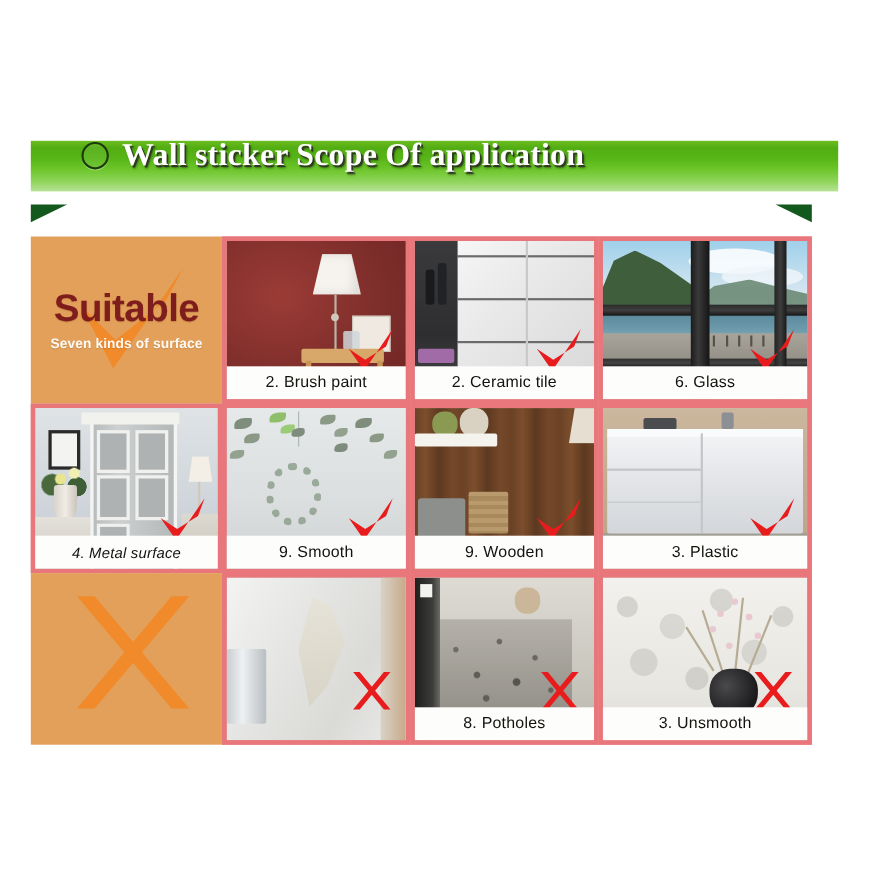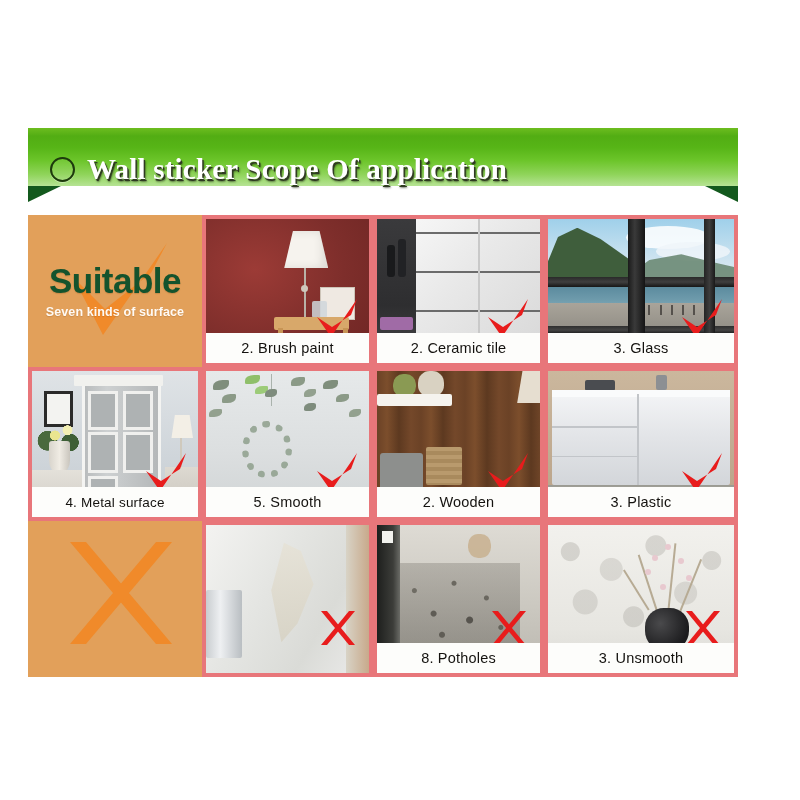--- a/index.html
+++ b/index.html
@@ -26,30 +26,31 @@
     position: absolute;
     left: 28px;
     top: 128px;
     width: 710px;
     height: 58px;
   }
   .banner {
     position: absolute;
     left: 0; top: 0;
     width: 100%;
-    height: 58px;
+    height: 46px;
     background: linear-gradient(180deg,
         #6dbd1f 0%,
         #52ad13 14%,
         #57b517 34%,
         #6cc52a 56%,
         #8fd45a 80%,
         #b6e394 100%);
     display: flex;
-    align-items: flex-end;
+    align-items: flex-start;
+    padding-left: 24px;
   }
   .banner-inner {
     display: flex;
     align-items: center;
     padding-left: 22px;
     margin-top: -3px;
   }
   .banner-ring {
     width: 21px;
     height: 21px;
@@ -130,21 +131,21 @@
     background: #fdfdfb;
     display: flex;
     align-items: center;
     justify-content: center;
     font-size: 14.5px;
     color: #14120f;
     letter-spacing: 0.2px;
     z-index: 6;
     font-family: "Liberation Sans", sans-serif;
   }
-  .caption.tight { font-size: 13.5px; }
+  .caption.tight { font-size: 13.5px; font-style: italic; }
 
   
   .mark {
     position: absolute;
     right: 10px;
     bottom: 22px;
     z-index: 5;
     line-height: 0;
   }
   .mark svg { display: block; }
@@ -159,21 +160,21 @@
   }
   .lbl-text {
     position: relative;
     z-index: 3;
     text-align: center;
     width: 100%;
   }
   .lbl-main {
     font-size: 35px;
     font-weight: bold;
-    color: #14532d;
+    color: #7f1d1d;
     letter-spacing: -0.5px;
     line-height: 1.0;
     text-shadow: 0 1px 1px rgba(120,70,20,0.25);
   }
   .lbl-main.small { font-size: 31px; }
   .lbl-sub {
     margin-top: 7px;
     font-size: 12.5px;
     font-weight: bold;
     color: #fffaf4;
@@ -445,21 +446,21 @@
           <div class="abs gl-mull-h2"></div>
           <div class="abs gl-mull-v"></div>
           <div class="abs gl-mull-v2"></div>
         </div>
       </div>
       <span class="mark">
         <svg width="46" height="44" viewBox="0 0 46 44">
           <path d="M4 20 L18 40 L44 2 L38 18 L19 30 Z" fill="#e81c1c"></path>
         </svg>
       </span>
-      <div class="caption">3. Glass</div>
+      <div class="caption">6. Glass</div>
     </div>
 
     <div class="cell photo">
       <div class="photo-inner">
         <div class="scene">
           <div class="abs ms-wall"></div>
           <div class="abs ms-door"></div>
           <div class="abs ms-panel" style="left:34%;top:14%;width:14%;height:22%"></div>
           <div class="abs ms-panel" style="left:55%;top:14%;width:14%;height:22%"></div>
           <div class="abs ms-panel" style="left:34%;top:42%;width:14%;height:24%"></div>
@@ -501,42 +502,42 @@
           <div class="abs sm-bird"></div>
           <div class="abs sm-bird" style="left:60%;top:22%"></div>
           <div class="abs sm-ring"></div>
         </div>
       </div>
       <span class="mark">
         <svg width="46" height="44" viewBox="0 0 46 44">
           <path d="M4 20 L18 40 L44 2 L38 18 L19 30 Z" fill="#e81c1c"></path>
         </svg>
       </span>
-      <div class="caption">5. Smooth</div>
+      <div class="caption">9. Smooth</div>
     </div>
 
     <div class="cell photo">
       <div class="photo-inner">
         <div class="scene">
           <div class="abs wd-wall"></div>
           <div class="abs wd-pot1"></div>
           <div class="abs wd-pot2"></div>
           <div class="abs wd-shelf"></div>
           <div class="abs wd-basket"></div>
           <div class="abs wd-chair"></div>
           <div class="abs wd-shade"></div>
           <div class="abs wd-floor"></div>
         </div>
       </div>
       <span class="mark">
         <svg width="46" height="44" viewBox="0 0 46 44">
           <path d="M4 20 L18 40 L44 2 L38 18 L19 30 Z" fill="#e81c1c"></path>
         </svg>
       </span>
-      <div class="caption">2. Wooden</div>
+      <div class="caption">9. Wooden</div>
     </div>
 
     <div class="cell photo">
       <div class="photo-inner">
         <div class="scene">
           <div class="abs pl-wall"></div>
           <div class="abs pl-obj2"></div>
           <div class="abs pl-obj"></div>
           <div class="abs pl-floor"></div>
           <div class="abs pl-cab"></div>

